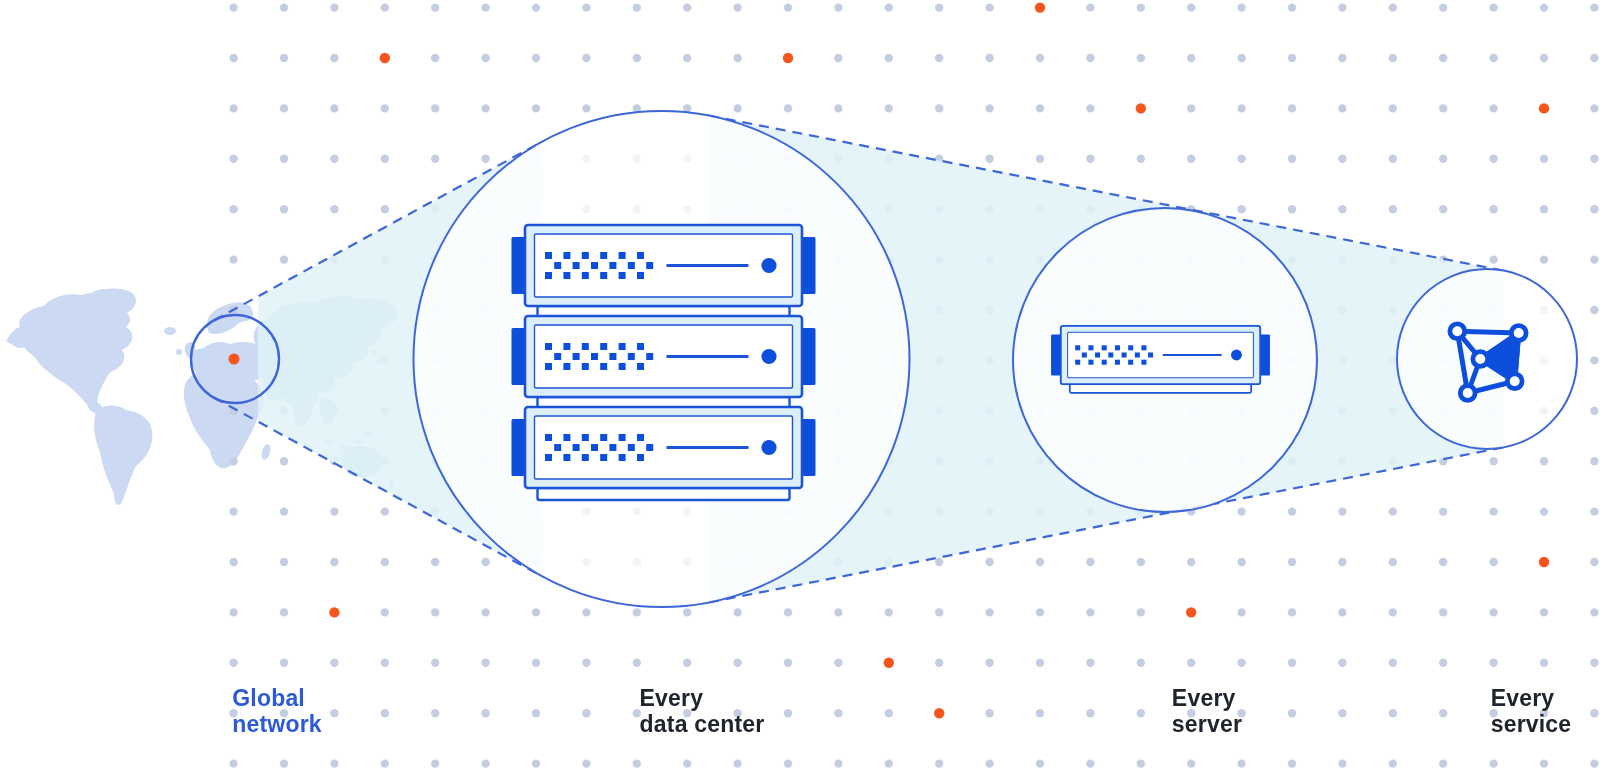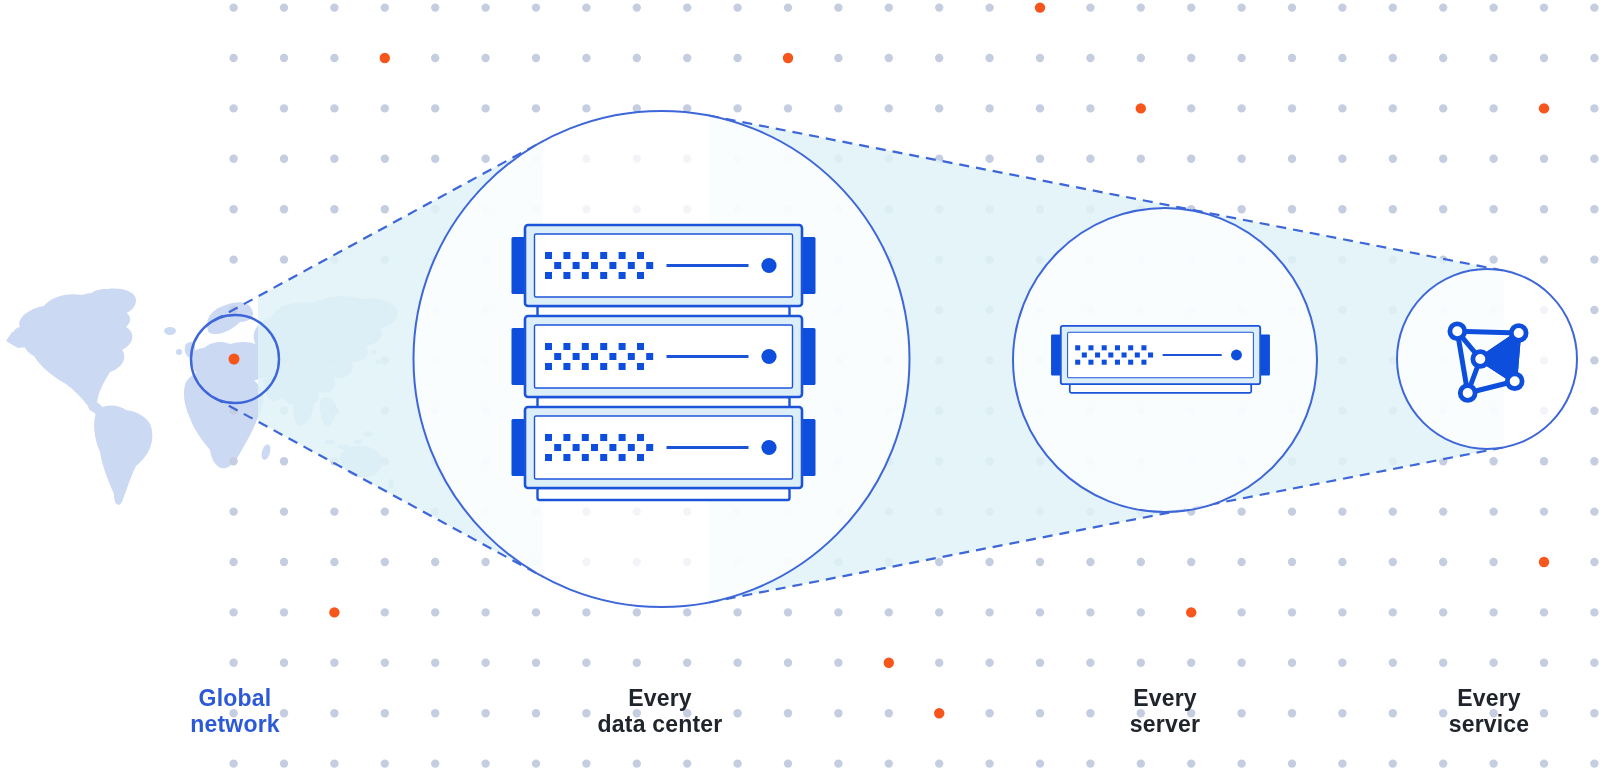--- a/index.html
+++ b/index.html
@@ -4,23 +4,23 @@
 <style>
   :root{
     --stroke-blue:#3D66D9; --server-stroke:#1C54D9; --bright-blue:#0D4EDC;
     --bezel-blue:#DCEFF8; --cone-cyan:#DFF2F7; --map-blue:#CBD9F3;
     --grid-dot:#C5CEE0; --orange:#F6551C; --label-dark:#20242C; --label-blue:#2B59D8;
   }
   html,body{margin:0;padding:0;background:#ffffff;}
   .stage{position:relative;width:1620px;height:782px;overflow:hidden;background:#fff;
          font-family:"Liberation Sans",sans-serif;}
   .stage svg{position:absolute;left:0;top:0;}
-  .label{position:absolute;transform:translateX(-50%);text-align:center;
+  .label{position:absolute;transform:translateX(-50%);
          font:700 23px/26px "Liberation Sans",sans-serif;white-space:pre-line;
-         color:var(--label-dark);letter-spacing:.2px;}
+         color:var(--label-dark);letter-spacing:.2px;margin-left:42px;}
   .label.blue{color:var(--label-blue);}
 </style>
 </head>
 <body>
 
 <div class="stage">
 <svg width="1620" height="782" viewBox="0 0 1620 782">
   <defs>
     <g id="server-unit">
       <rect x="-126" y="40.5" width="252" height="12" rx="2" fill="#fff" stroke="var(--server-stroke)" stroke-width="2.4"></rect>

